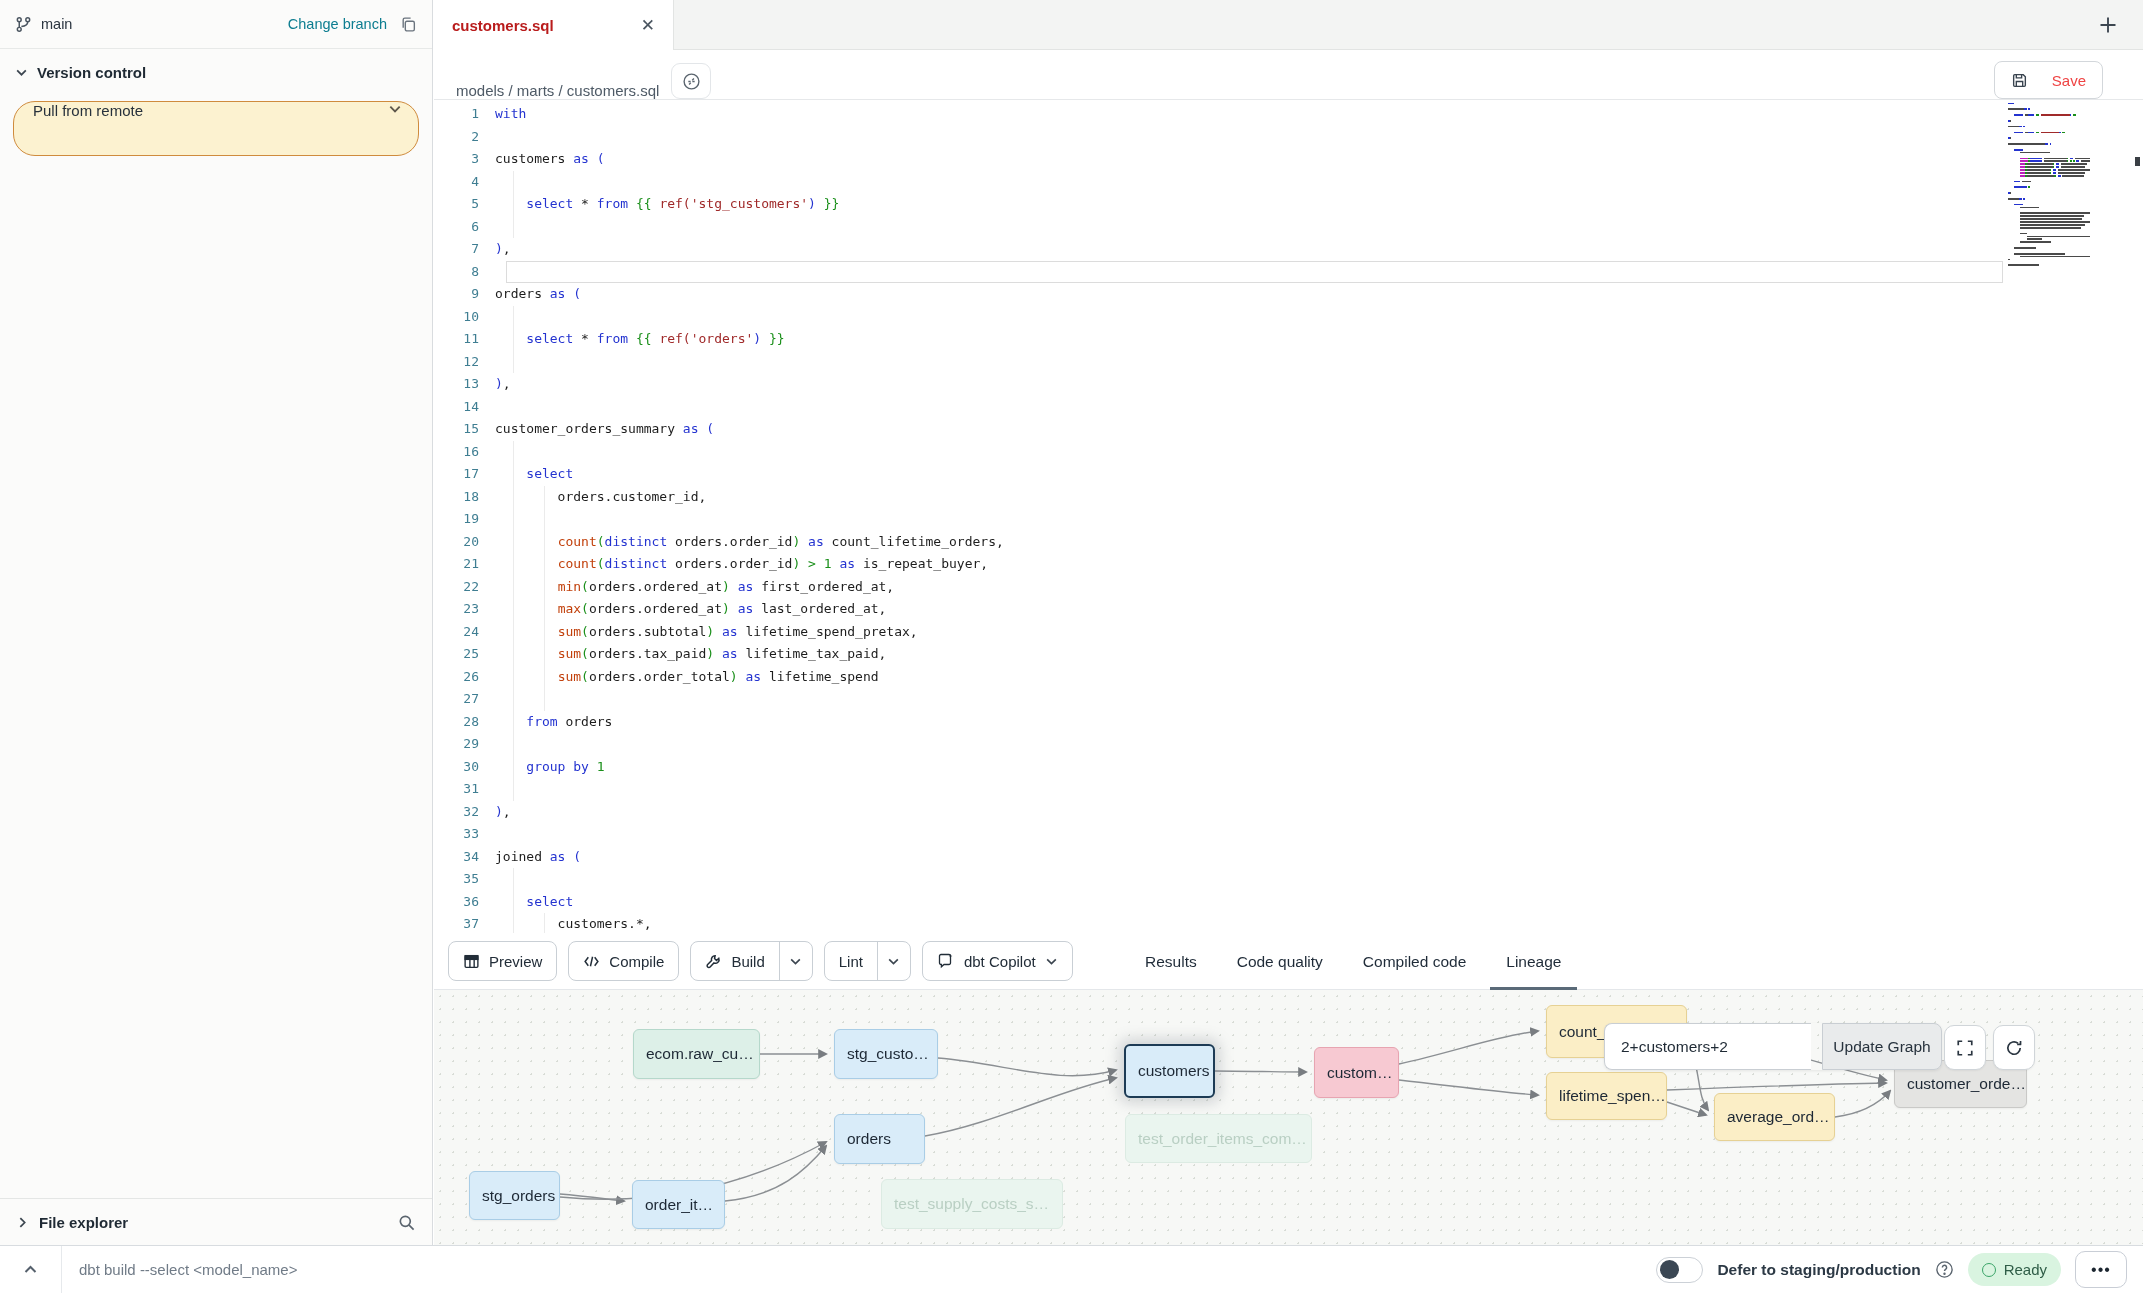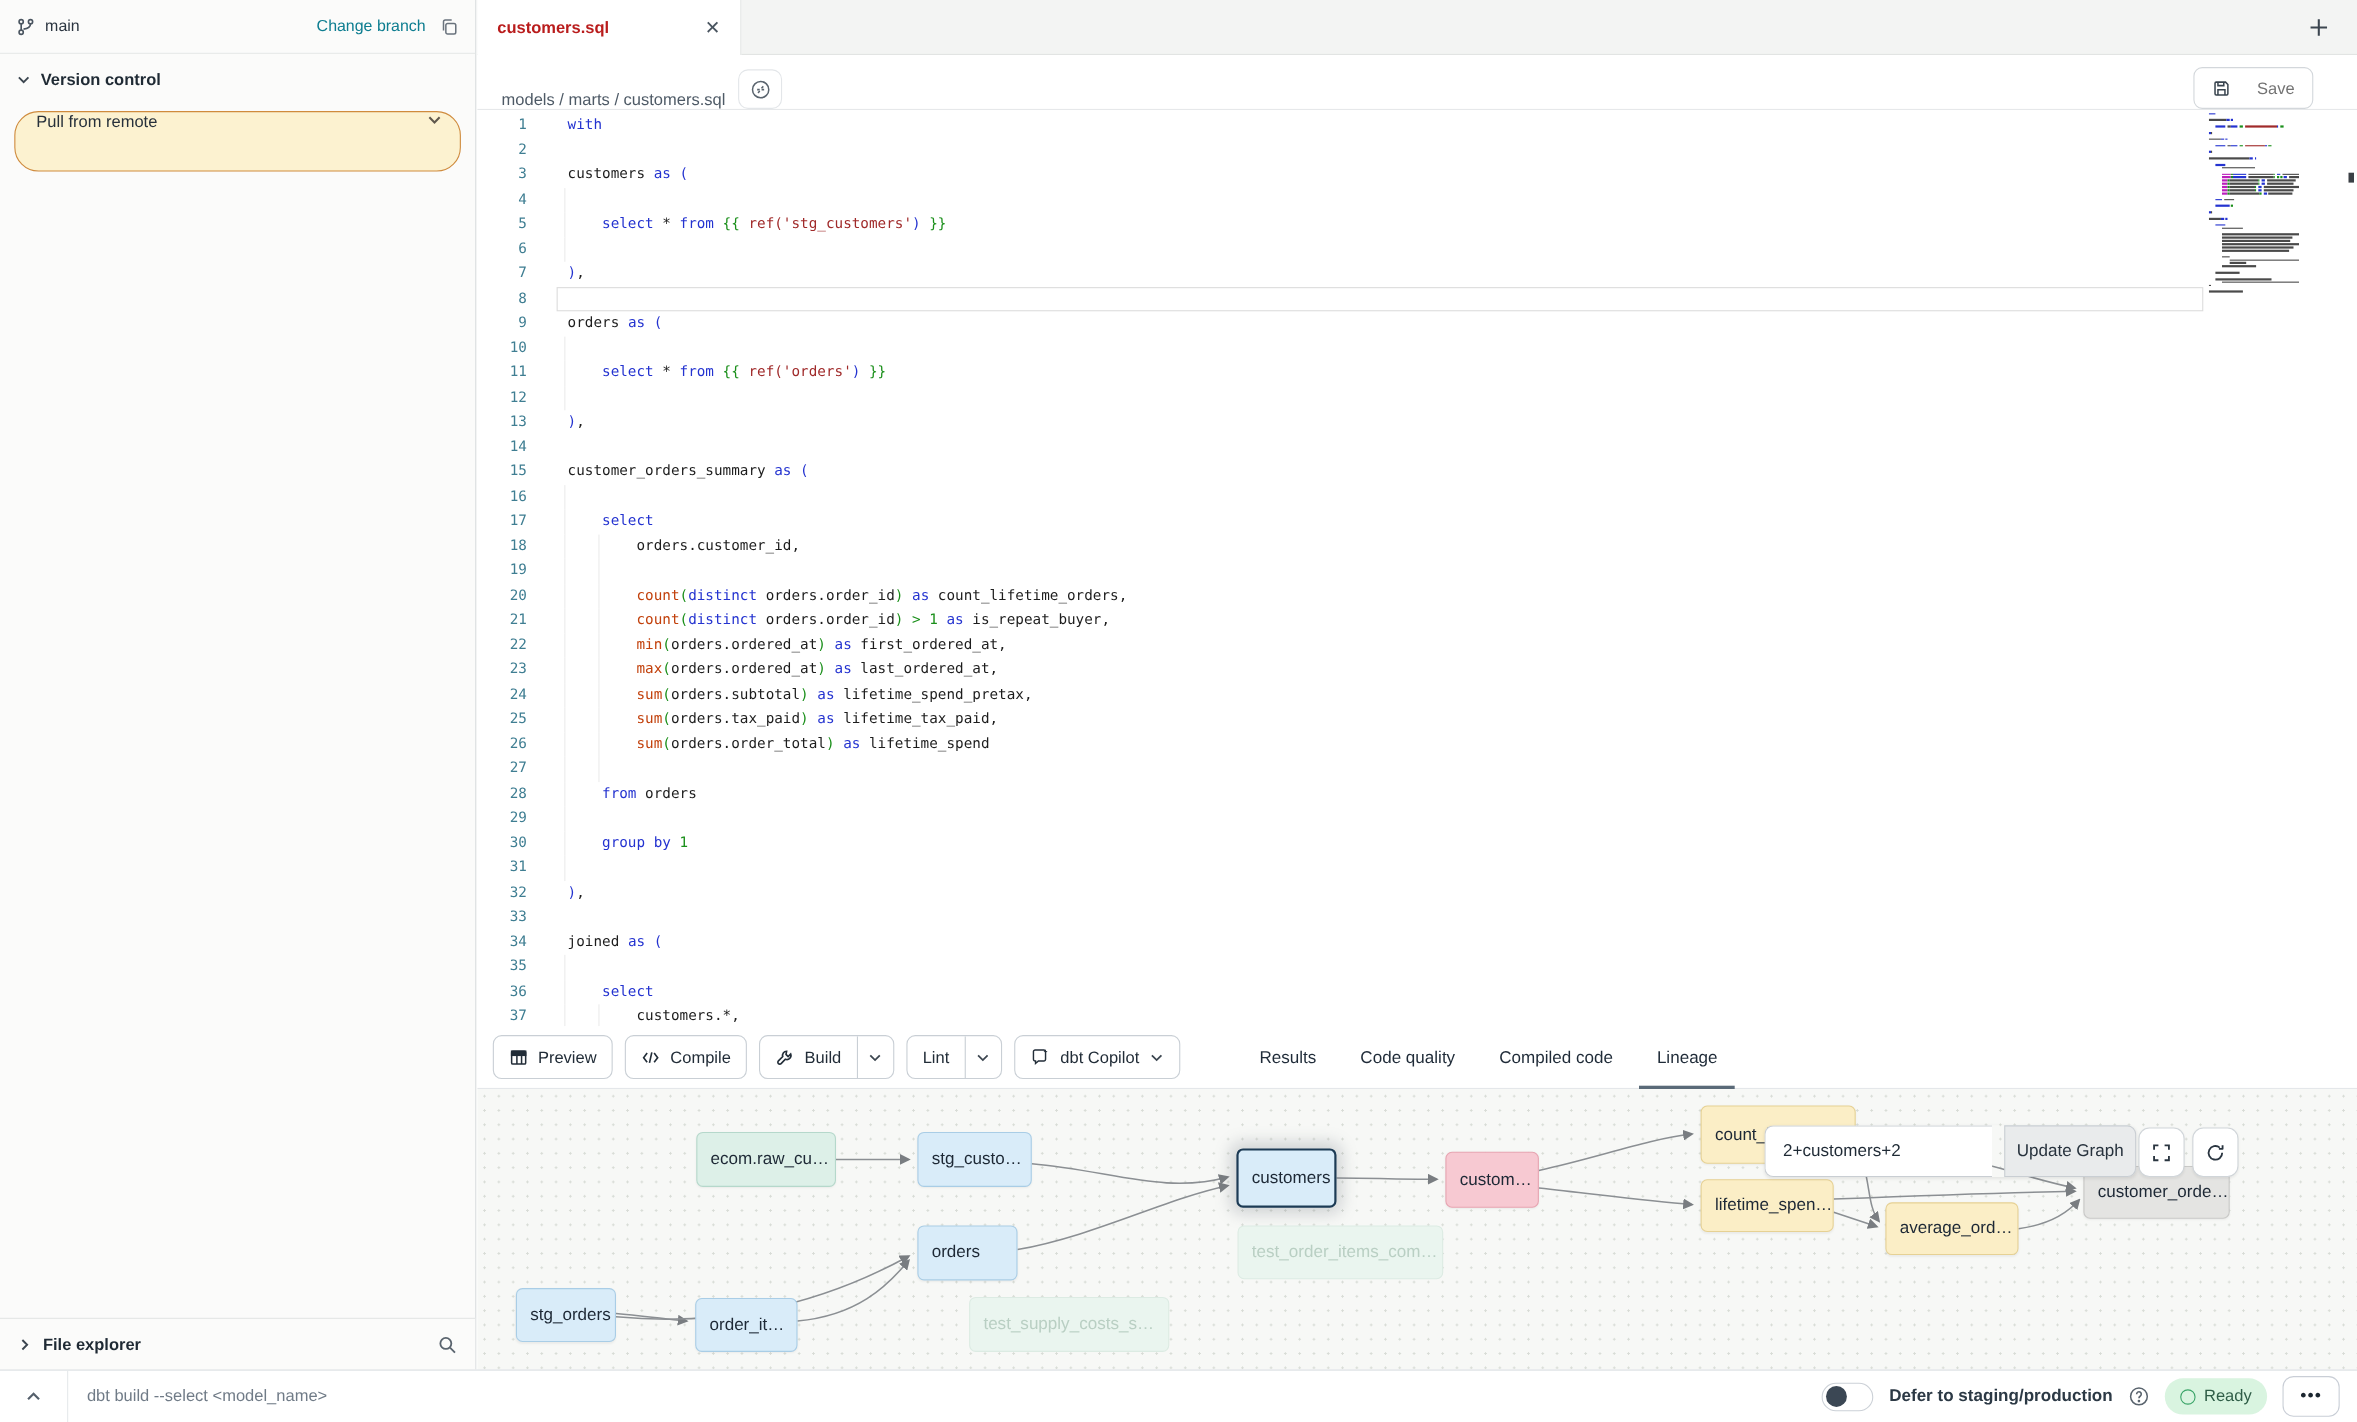--- a/index.html
+++ b/index.html
@@ -26,28 +26,28 @@
   .main { position:absolute; left:434px; top:0; width:1709px; height:1245px; }
   .tabbar { position:relative; height:50px; background:#f3f4f3; border-bottom:1px solid #e2e4e3; }
   .tab { position:absolute; left:0; top:0; width:240px; height:50px; background:#fff; border-right:1px solid #e2e4e3; display:flex; align-items:center; padding:0 18px; }
   .tab-title { font-size:15px; font-weight:700; color:#b91c1c; }
   .tab-close { margin-left:auto; color:#4a5560; font-size:17px; cursor:pointer; line-height:1; }
   .new-tab { position:absolute; right:20px; top:10px; width:30px; height:30px; display:flex; align-items:center; justify-content:center; color:#3c4650; cursor:pointer; }
 
   .crumb-row { height:50px; background:#fff; border-bottom:1px solid #e6e8ea; display:flex; align-items:flex-end; padding:0 22px; }
   .crumbs { font-size:15px; color:#4e5a66; }
   .lineage-icon-btn { width:40px; height:36px; margin-left:12px; border:1px solid #e3e6e9; border-radius:9px; display:flex; align-items:center; justify-content:center; background:#fff; cursor:pointer; }
-  .save-btn { margin-left:auto; margin-right:18px; height:38px; padding:0 16px; border:1px solid #d3d7db; border-radius:8px; background:#fff; display:flex; align-items:center; gap:24px; font-size:15px; color:#737373; cursor:pointer; }
+  .save-btn { margin-left:auto; margin-right:18px; height:38px; padding:0 16px; border:1px solid #d3d7db; border-radius:8px; background:#fff; display:flex; align-items:center; gap:24px; font-size:15px; color:#ef4444; cursor:pointer; }
 
   
   .editor { position:relative; height:833px; background:#fff; overflow:hidden; font-family:"DejaVu Sans Mono", monospace; }
   .code { position:absolute; left:0; top:3px; right:0; }
   .cline { position:relative; height:22.5px; line-height:22.5px; white-space:pre; font-size:13px; }
   .ln { position:absolute; left:0; top:0; width:45px; text-align:right; color:#3f7e92; }
-  .lt { position:absolute; left:82px; top:0; }
+  .lt { position:absolute; left:61px; top:0; }
   .guide { position:absolute; top:0; height:100%; border-left:1px solid #ebebeb; }
   .cur-box { position:absolute; left:72px; right:140px; top:0; height:22.5px; border:1px solid #dcdcdc; }
   .tk-k { color:#2433d0; } .tk-f { color:#c2410c; } .tk-g { color:#1a8f1a; }
   .tk-j { color:#a02a2a; } .tk-b { color:#2433d0; } .tk-t { color:#1d1d1d; }
   .minimap { position:absolute; right:53px; top:2px; width:82px; height:166px; overflow:hidden; }
   .mline { height:2.9px; white-space:nowrap; }
   .mline span { display:inline-block; height:1.7px; margin-top:0.6px; vertical-align:top; }
   .scroll-thumb { position:absolute; right:3px; top:57px; width:5px; height:9px; background:#3a3f45; }
 
   

